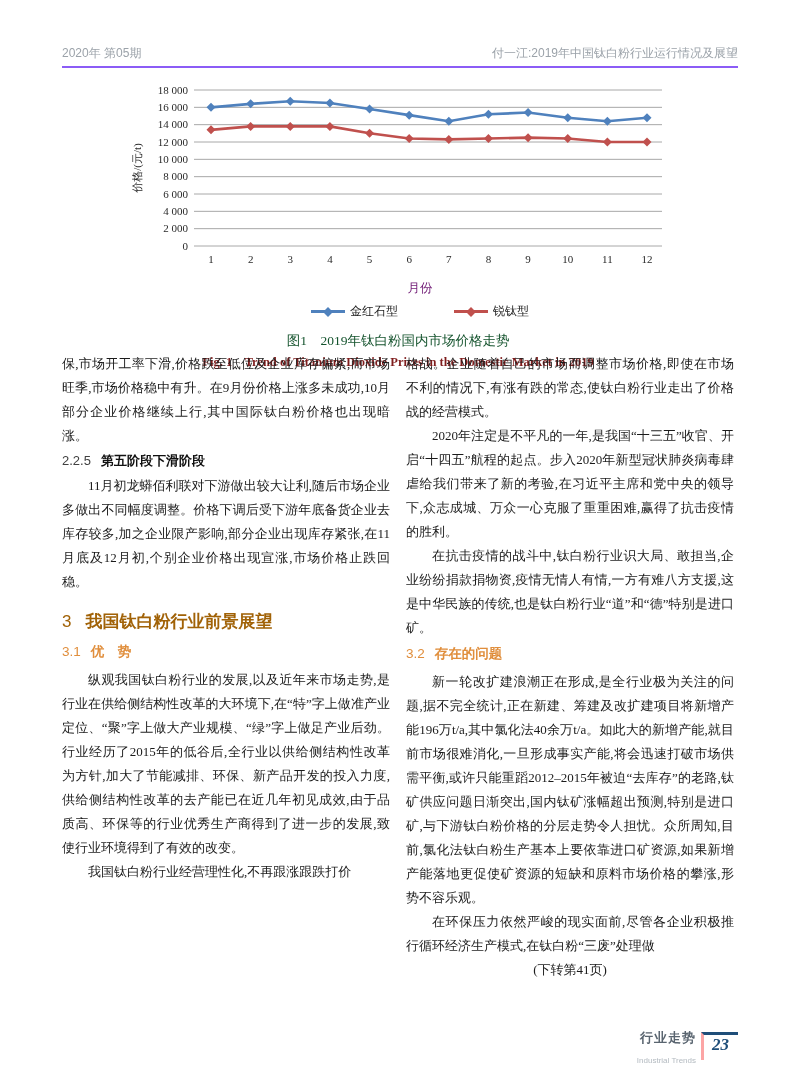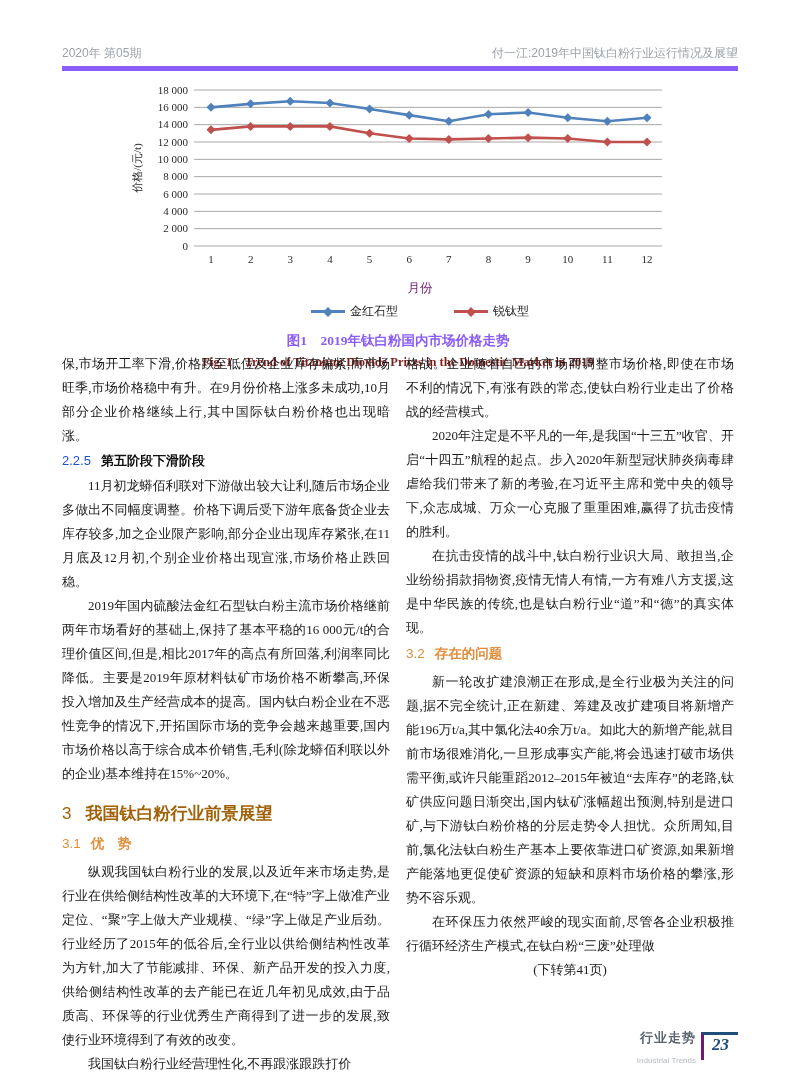--- a/index.html
+++ b/index.html
@@ -1,60 +1,60 @@
 <!DOCTYPE html>
 <html><head>
 <meta charset="utf-8">
 <style>
   html,body{margin:0;padding:0;background:#ffffff;}
   body{width:794px;height:1077px;font-family:"Liberation Serif",serif;color:#1b1b1b;}
   .page{position:relative;width:794px;height:1077px;background:#fff;overflow:hidden;}
 
   
   .hdr{position:absolute;left:62px;right:56px;top:40px;height:22px;
-       border-bottom:5px solid #8b5cf6;display:flex;justify-content:space-between;
+       border-bottom:2px solid #8b5cf6;display:flex;justify-content:space-between;
        align-items:flex-end;padding-bottom:4px;
        font-family:"Liberation Sans",sans-serif;font-size:12px;color:#9ba2a9;}
 
   
   .fig{position:absolute;top:78px;left:62px;width:672px;text-align:center;}
   .chart-wrap{display:inline-block;}
   svg .tick{font-family:"Liberation Serif",serif;font-size:11px;fill:#2a2a2a;}
   .xlabel{font-size:12.5px;color:#701a75;margin-top:0;padding-left:44px;}
   .legend{display:flex;justify-content:center;gap:56px;margin-top:6px;
           font-size:12px;color:#222;padding-left:44px;text-align:right;}
   .legend-item{display:flex;align-items:center;gap:5px;}
   .lg-line{display:inline-block;width:34px;height:2.5px;position:relative;}
   .lg-diamond{position:absolute;left:50%;top:50%;width:7px;height:7px;
               transform:translate(-50%,-50%) rotate(45deg);}
-  .cap-cn{font-weight:bold;font-size:13.5px;margin-top:12px;color:#8b5cf6;}
+  .cap-cn{font-weight:normal;font-size:13.5px;margin-top:12px;color:#14532d;}
   .cap-en{font-weight:bold;font-size:12.5px;margin-top:4px;color:#7f1d1d;}
 
   
   .columns{position:absolute;top:352px;left:62px;width:672px;display:flex;gap:16px;}
   .col{width:328px;font-size:13px;line-height:24px;text-align:justify;}
   .col p{margin:0;text-indent:2em;}
   .col p.cont{text-indent:0;}
   .h-small{margin:1px 0;font-size:13px;font-weight:bold;color:#111;}
-  .h-small .num{color:#1d4ed8;font-family:"Liberation Sans",sans-serif;font-weight:normal;margin-right:10px;}
+  .h-small .num{color:#404040;font-family:"Liberation Sans",sans-serif;font-weight:normal;margin-right:10px;}
   .sec{margin:16px 0 6px;font-size:17px;font-weight:bold;color:#a16207;
        font-family:"Liberation Sans",sans-serif;}
   .sec .num{margin-right:14px;font-weight:normal;}
   .sub{margin:2px 0 4px;font-size:13.5px;font-weight:bold;color:#e08e3c;
        font-family:"Liberation Sans",sans-serif;}
   .sub .num{margin-right:10px;font-weight:normal;}
   .note{text-align:center;text-indent:0 !important;margin-top:0;}
 
   
   .ftr{position:absolute;right:56px;bottom:12px;display:flex;align-items:center;gap:5px;}
   .f-txt{text-align:right;padding-top:3px;}
   .f-cn{font-family:"Liberation Sans",sans-serif;font-weight:bold;font-size:13px;
         color:#5a6570;letter-spacing:1px;}
   .f-en{font-family:"Liberation Sans",sans-serif;font-size:8px;color:#b3bac0;margin-top:9px;}
-  .page-num-box{border-top:3px solid #1f4e79;border-left:3px solid #701a75;
+  .page-num-box{border-top:3px solid #1f4e79;border-left:3px solid #fca5a5;
                 padding:0 9px 5px 8px;}
   .page-num{font-style:italic;font-weight:bold;font-size:17px;color:#1f4e79;
             font-family:"Liberation Serif",serif;}
 </style>
 </head>
 <body>
 
 <div class="page">
 
   <div class="hdr">
@@ -145,35 +145,34 @@
     <div class="cap-en">Fig. 1　Trend of Titanium Dioxide Prices in the Domestic Market in 2019</div>
   </div>
 
   <div class="columns">
     <div class="col">
       <p class="cont">保,市场开工率下滑,价格跌至低位及企业库存偏紧,而市场旺季,市场价格稳中有升。在9月份价格上涨多未成功,10月部分企业价格继续上行,其中国际钛白粉价格也出现暗涨。</p>
       <div class="h-small">
         <span class="num">2.2.5</span><span>第五阶段下滑阶段</span>
       </div>
       <p>11月初龙蟒佰利联对下游做出较大让利,随后市场企业多做出不同幅度调整。价格下调后受下游年底备货企业去库存较多,加之企业限产影响,部分企业出现库存紧张,在11月底及12月初,个别企业价格出现宣涨,市场价格止跌回稳。</p>
-      <p>2019年国内硫酸法金红石型钛白粉主流市场价格继前两年市场看好的基础上,保持了基本平稳的16 000元/t的合理价值区间,但是,相比2017年的高点有所回落,利润率同比降低。主要是2019年原材料钛矿市场价格不断攀高,环保投入增加及生产经营成本的提高。国内钛白粉企业在不恶性竞争的情况下,开拓国际市场的竞争会越来越重要,国内市场价格以高于综合成本价销售,毛利(除龙蟒佰利联以外的企业)基本维持在15%~20%。</p>
       <div class="sec">
         <span class="num">3</span><span>我国钛白粉行业前景展望</span>
       </div>
       <div class="sub">
         <span class="num">3.1</span><span>优　势</span>
       </div>
       <p>纵观我国钛白粉行业的发展,以及近年来市场走势,是行业在供给侧结构性改革的大环境下,在“特”字上做准产业定位、“聚”字上做大产业规模、“绿”字上做足产业后劲。行业经历了2015年的低谷后,全行业以供给侧结构性改革为方针,加大了节能减排、环保、新产品开发的投入力度,供给侧结构性改革的去产能已在近几年初见成效,由于品质高、环保等的行业优秀生产商得到了进一步的发展,致使行业环境得到了有效的改变。</p>
       <p>我国钛白粉行业经营理性化,不再跟涨跟跌打价</p>
     </div>
 
     <div class="col">
       <p class="cont">格战。企业随着自己的市场而调整市场价格,即使在市场不利的情况下,有涨有跌的常态,使钛白粉行业走出了价格战的经营模式。</p>
       <p>2020年注定是不平凡的一年,是我国“十三五”收官、开启“十四五”航程的起点。步入2020年新型冠状肺炎病毒肆虐给我们带来了新的考验,在习近平主席和党中央的领导下,众志成城、万众一心克服了重重困难,赢得了抗击疫情的胜利。</p>
-      <p>在抗击疫情的战斗中,钛白粉行业识大局、敢担当,企业纷纷捐款捐物资,疫情无情人有情,一方有难八方支援,这是中华民族的传统,也是钛白粉行业“道”和“德”的真实体现。</p>
+      <p>在抗击疫情的战斗中,钛白粉行业识大局、敢担当,企业纷纷捐款捐物资,疫情无情人有情,一方有难八方支援,这是中华民族的传统,也是钛白粉行业“道”和“德”特别是进口矿。</p>
       <div class="sub">
         <span class="num">3.2</span><span>存在的问题</span>
       </div>
       <p>新一轮改扩建浪潮正在形成,是全行业极为关注的问题,据不完全统计,正在新建、筹建及改扩建项目将新增产能196万t/a,其中氯化法40余万t/a。如此大的新增产能,就目前市场很难消化,一旦形成事实产能,将会迅速打破市场供需平衡,或许只能重蹈2012–2015年被迫“去库存”的老路,钛矿供应问题日渐突出,国内钛矿涨幅超出预测,特别是进口矿,与下游钛白粉价格的分层走势令人担忧。众所周知,目前,氯化法钛白粉生产基本上要依靠进口矿资源,如果新增产能落地更促使矿资源的短缺和原料市场价格的攀涨,形势不容乐观。</p>
       <p>在环保压力依然严峻的现实面前,尽管各企业积极推行循环经济生产模式,在钛白粉“三废”处理做</p>
       <p class="note">(下转第41页)</p>
     </div>
   </div>
 
   <div class="ftr">

